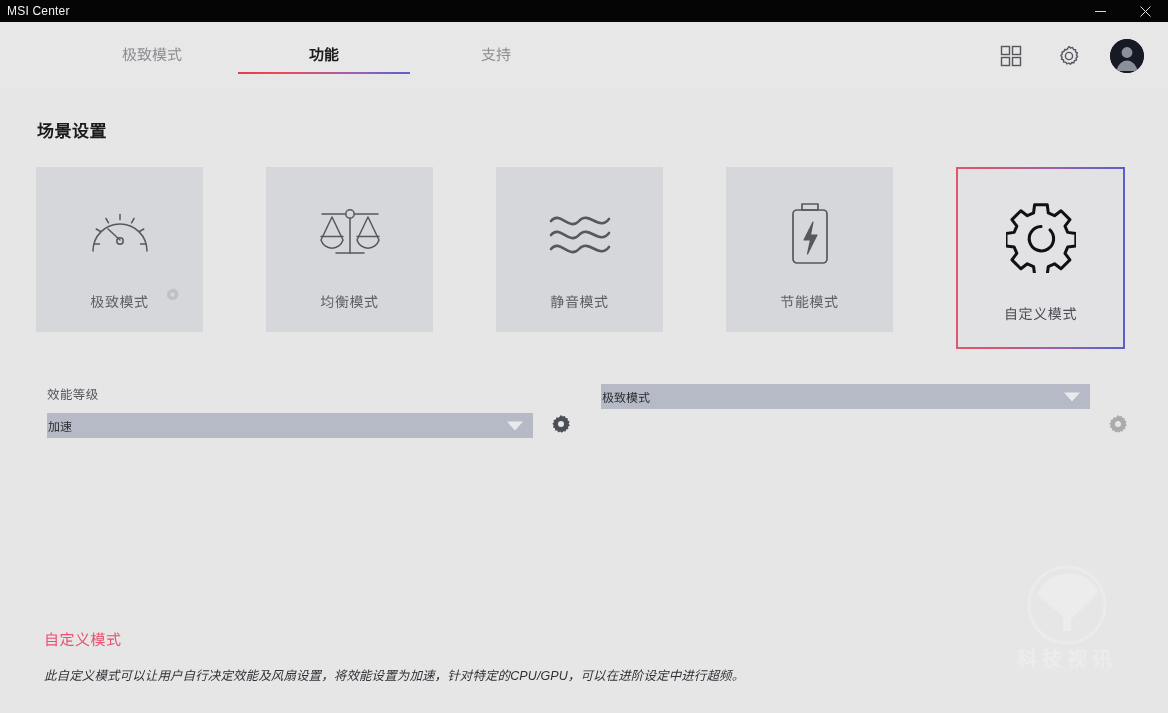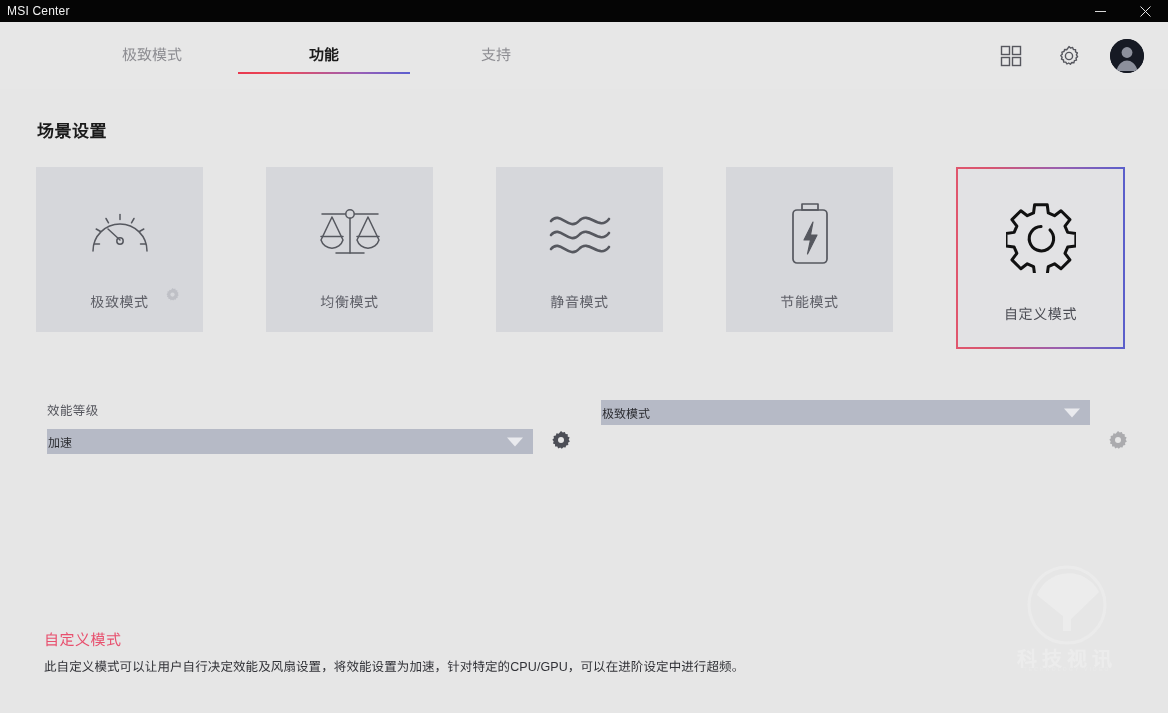--- a/index.html
+++ b/index.html
@@ -133,21 +133,21 @@
     width: 100%; height: 100%;
     background: #e2e2e4;
     display: flex; flex-direction: column; align-items: center;
   }
   .card.selected .card-icon { margin-top: 34px; }
   .card.selected .card-label { margin-top: 30px; color: #4c4d54; }
 
   
   .selector-row {
     position: absolute;
-    top: 400px;
+    top: 384px;
     display: flex;
     align-items: flex-start;
   }
   .selector-row.left  { left: 47px; }
   .selector-row.right { left: 601px; }
   .selector-label {
     font-size: 12.5px; color: #54555c;
     margin-bottom: 10px; display: block;
     letter-spacing: .4px;
   }
@@ -180,24 +180,25 @@
   .selector-gear.disabled { opacity: .38; cursor: default; }
 
   
   .footer {
     position: absolute; left: 44px; top: 628px;
   }
   .footer-title {
     font-size: 15px; color: #e8506e; letter-spacing: .5px;
   }
   .footer-desc {
-    margin-top: 7px;
+    margin-top: 16px;
     font-size: 12.5px; color: #303136;
     letter-spacing: .1px;
     white-space: nowrap;
+    font-style: italic;
   }
 
   
   .watermark {
     position: absolute;
     left: 1007px; top: 565px;
     width: 120px; height: 118px;
     opacity: .55;
     pointer-events: none;
   }

